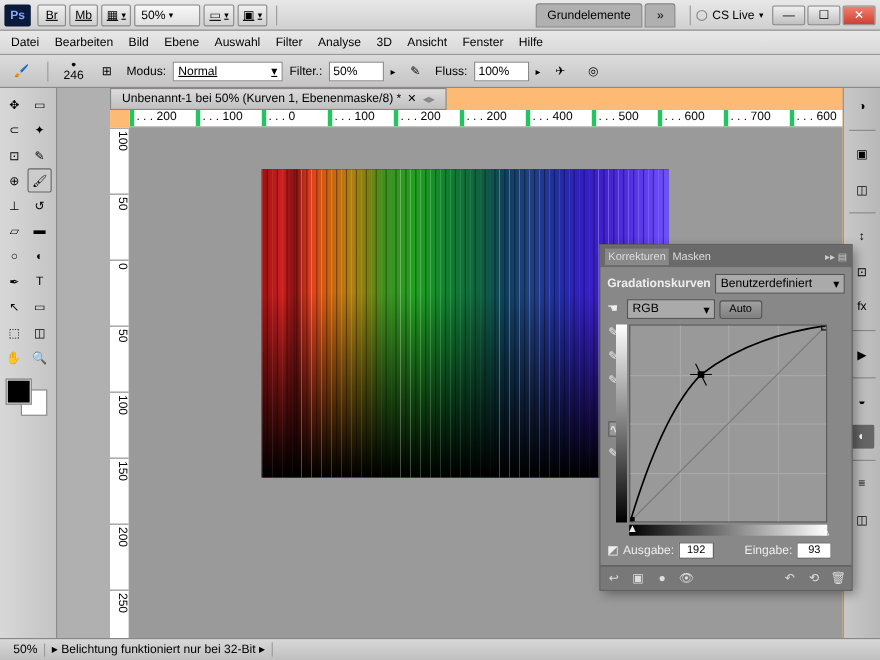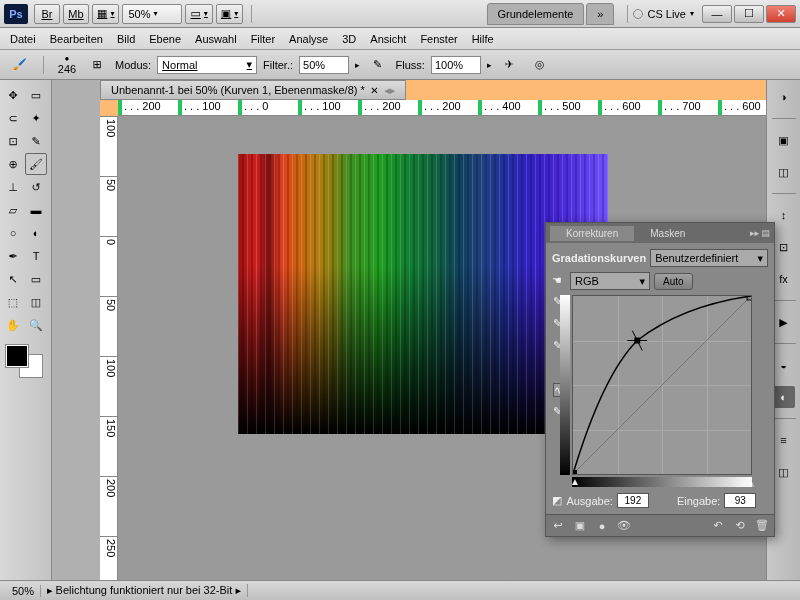--- a/index.html
+++ b/index.html
@@ -40,21 +40,21 @@
 .canvas { position:absolute; top:38px; left:120px; width:370px; height:280px; background:#000; }
 .stripes { width:100%; height:100%; background:
  linear-gradient(0deg, #000 0%, transparent 60%),
  linear-gradient(90deg, #a01010 0%, #d02020 5%, #801010 8%, #e04020 12%, #d06010 16%, #b08010 22%, #808010 26%, #409020 30%, #20a020 38%, #108030 46%, #106040 54%, #104060 60%, #204080 66%, #2030a0 72%, #3020c0 78%, #4020d0 84%, #5030e0 90%, #6040f0 95%, #7050ff 100%);
  background-blend-mode:normal;
  position:relative;
 }
 .stripes::after { content:''; position:absolute; inset:0; background:repeating-linear-gradient(90deg, rgba(255,255,255,0.3) 0px, transparent 1px, transparent 4px, rgba(0,0,0,0.4) 5px, transparent 6px, transparent 9px); }
 .korr-panel { position:absolute; top:222px; left:545px; width:230px; background:#888; border:1px solid #555; box-shadow:3px 3px 10px rgba(0,0,0,0.4); }
 .korr-tabs { height:20px; background:#6a6a6a; display:flex; align-items:center; padding:0 4px; }
-.korr-tab { padding:2px 16px; color:#ddd; font-size:10px; }
+.korr-tab { padding:2px 3px; color:#ddd; font-size:10px; }
 .korr-tab.act { background:#888; }
 .korr-body { background:#888; padding:6px; color:#eee; font-size:10px; }
 .korr-row { display:flex; align-items:center; gap:4px; margin-bottom:5px; }
 .korr-dd { flex:1; height:18px; background:#aaa; border:1px solid #555; display:flex; align-items:center; justify-content:space-between; padding:0 4px; color:#000; font-size:10px; }
 .korr-btn { padding:2px 8px; background:linear-gradient(#a0a0a0,#808080); border:1px solid #555; border-radius:3px; color:#000; font-size:10px; }
 .curve-area { display:flex; gap:4px; }
 .curve-tools { width:16px; display:flex; flex-direction:column; gap:8px; align-items:center; }
 .ct { width:14px; height:14px; cursor:pointer; }
 .curve-box { width:180px; height:180px; background:#999; border:1px solid #555; position:relative; }
 .grid-l { position:absolute; background:#aaa; }

